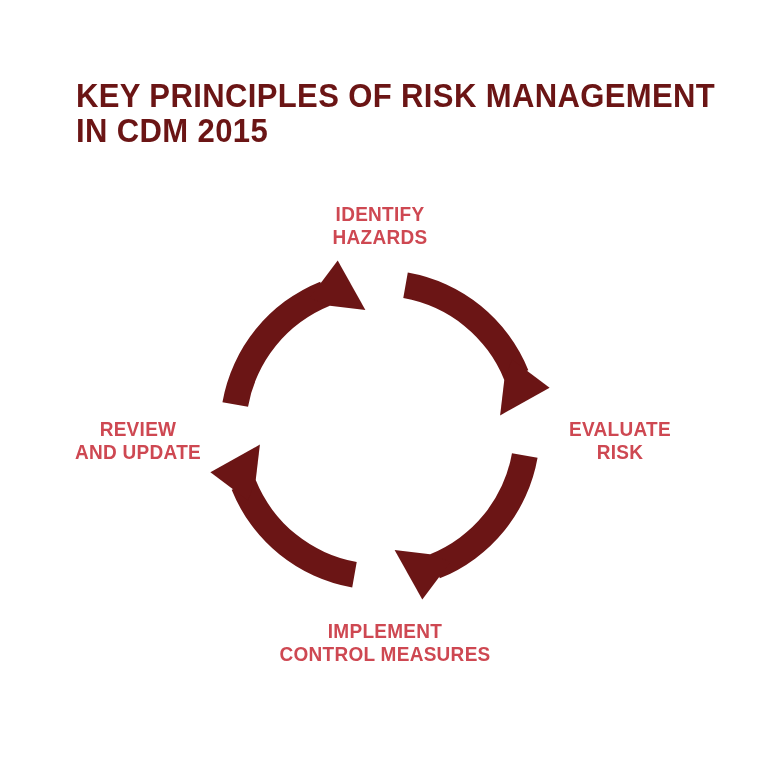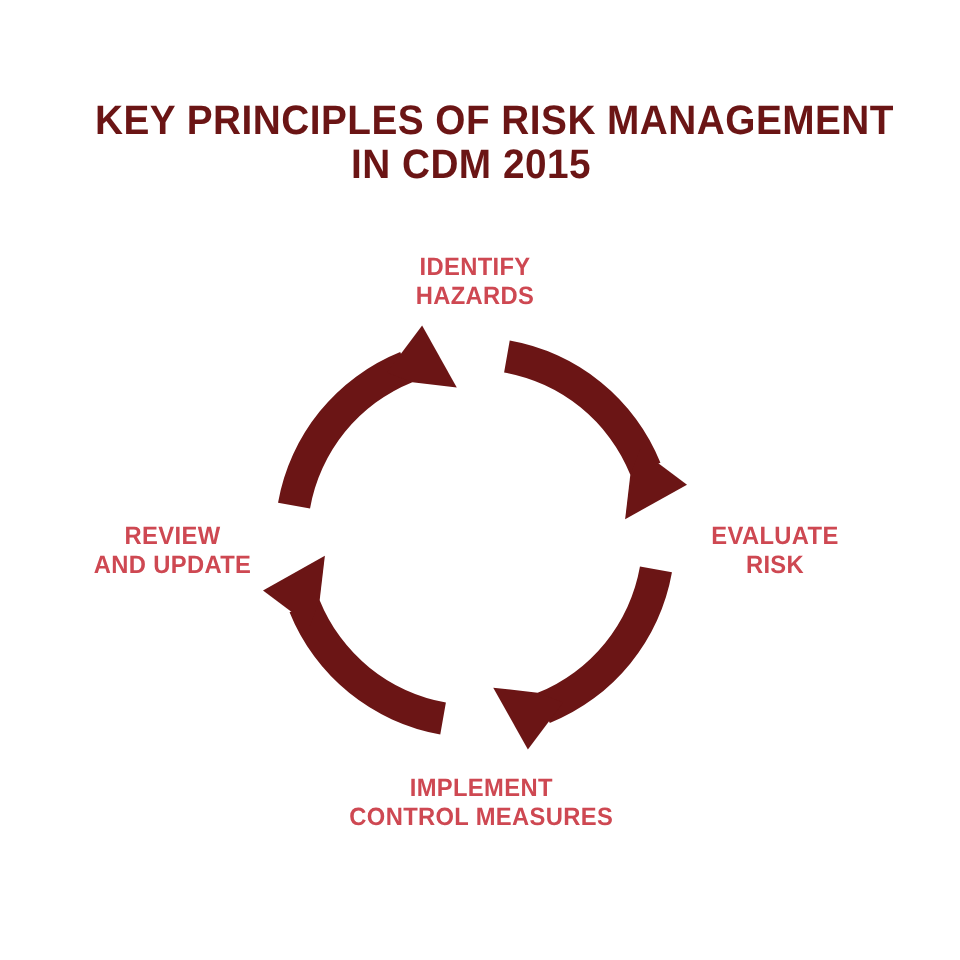--- a/index.html
+++ b/index.html
@@ -23,21 +23,20 @@
     height: 768px;
     background: #ffffff;
   }
 
   
   .title-block {
     position: absolute;
     left: 76px;
     top: 78px;
     width: 640px;
-    text-align: center;
   }
   .title-line {
     display: block;
     color: #6B1515;
     font-family: "Liberation Sans", sans-serif;
     font-size: 33px;
     line-height: 35px;
     font-weight: bold;
     letter-spacing: 0.4px;
     text-transform: uppercase;

